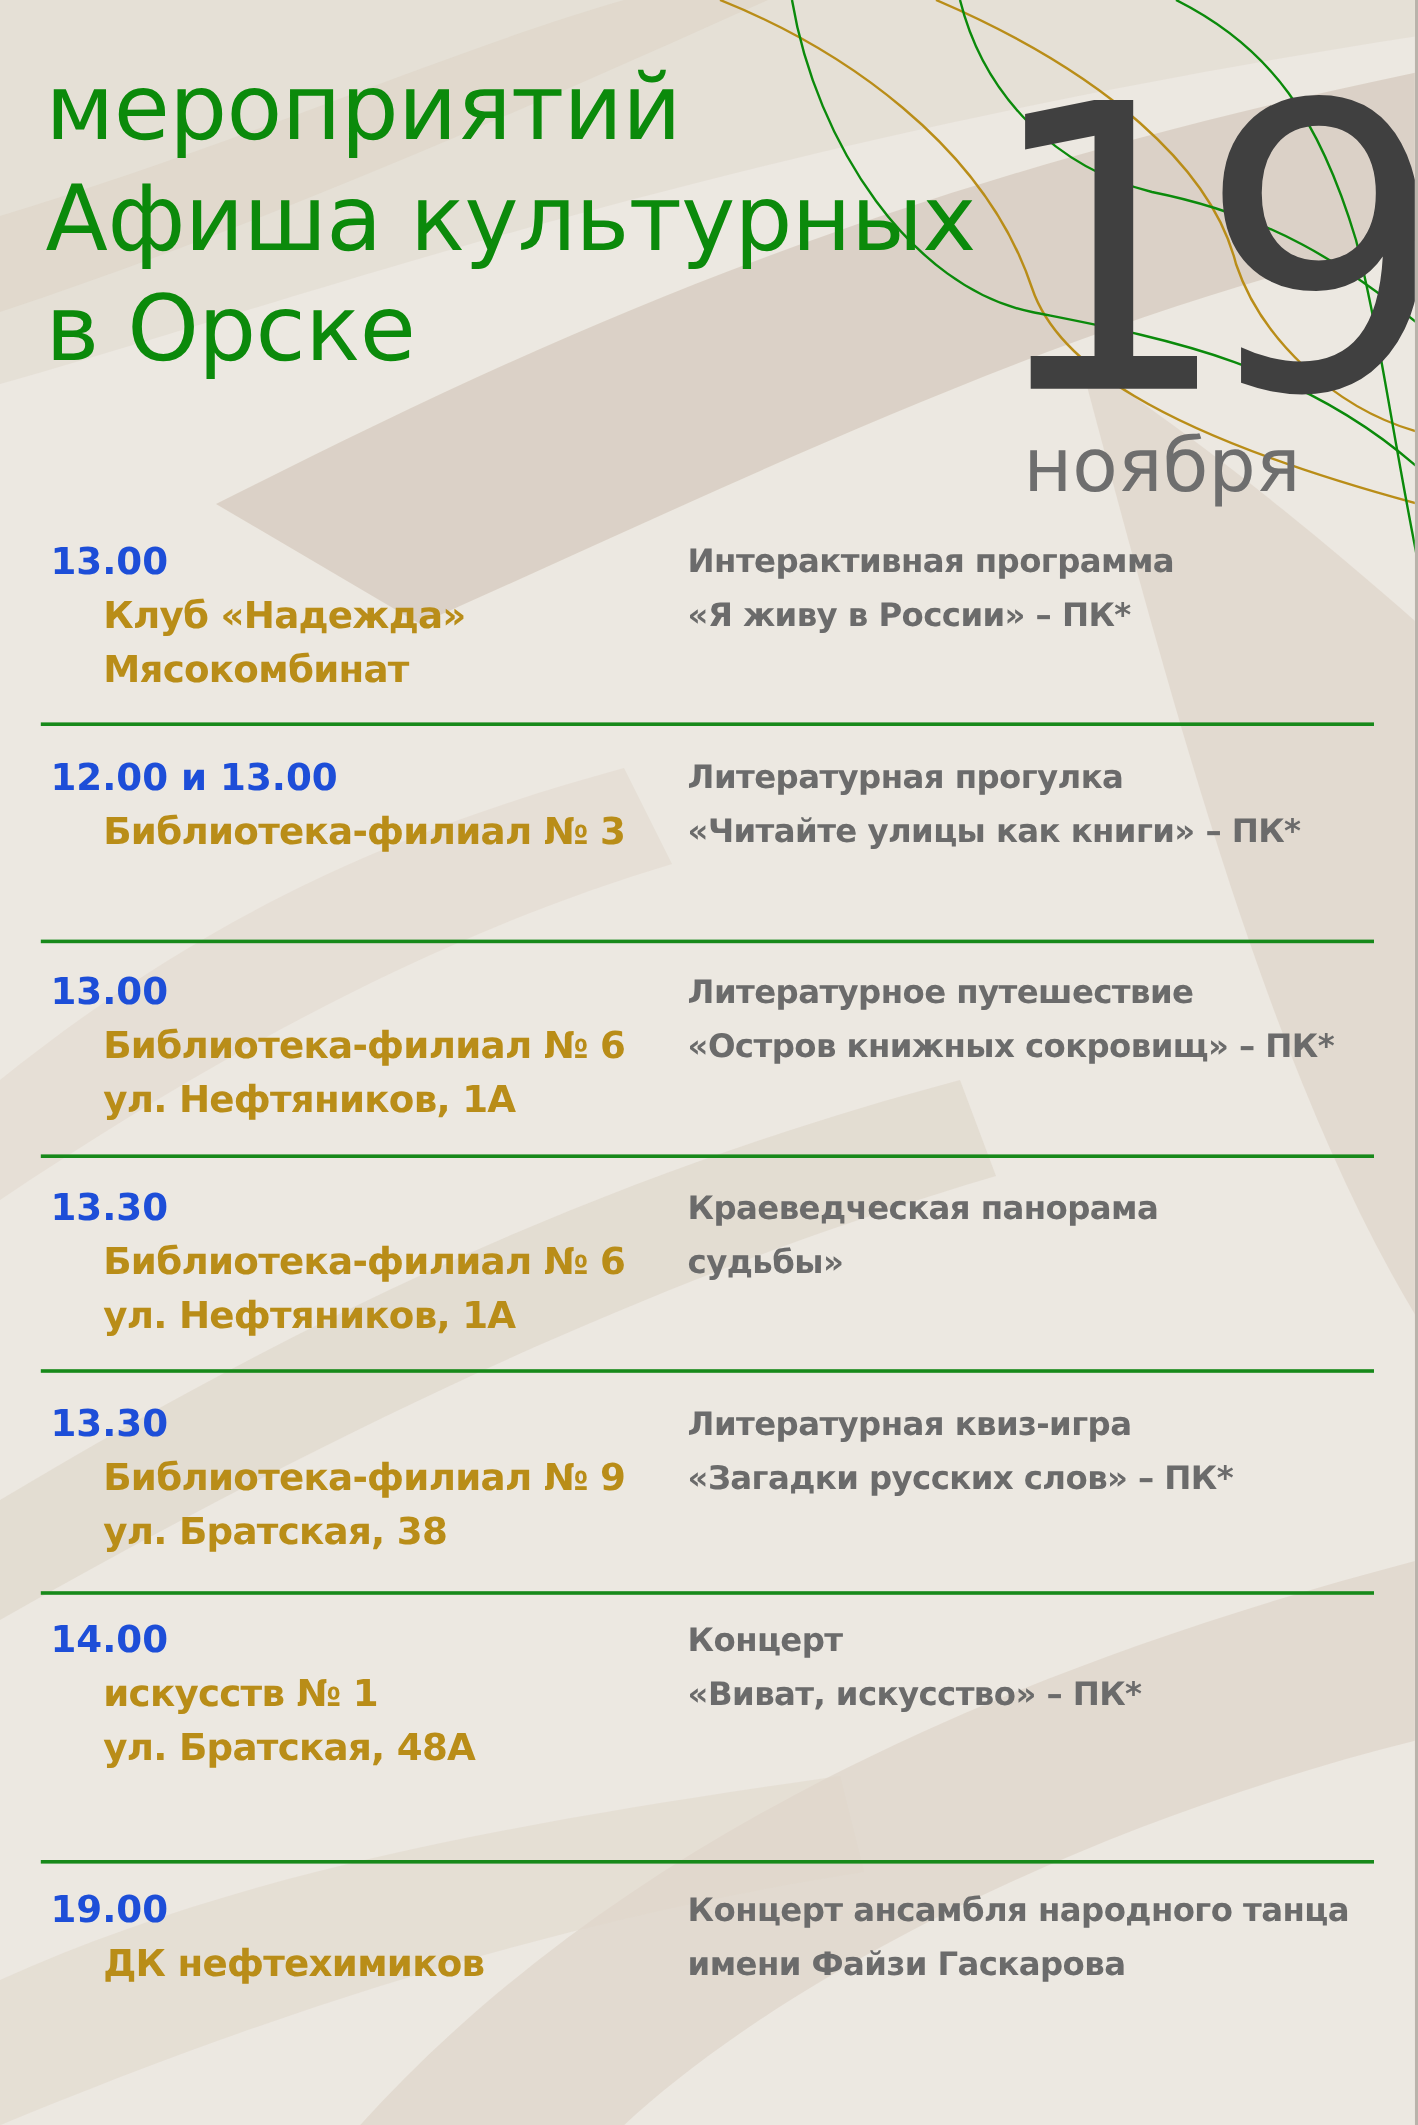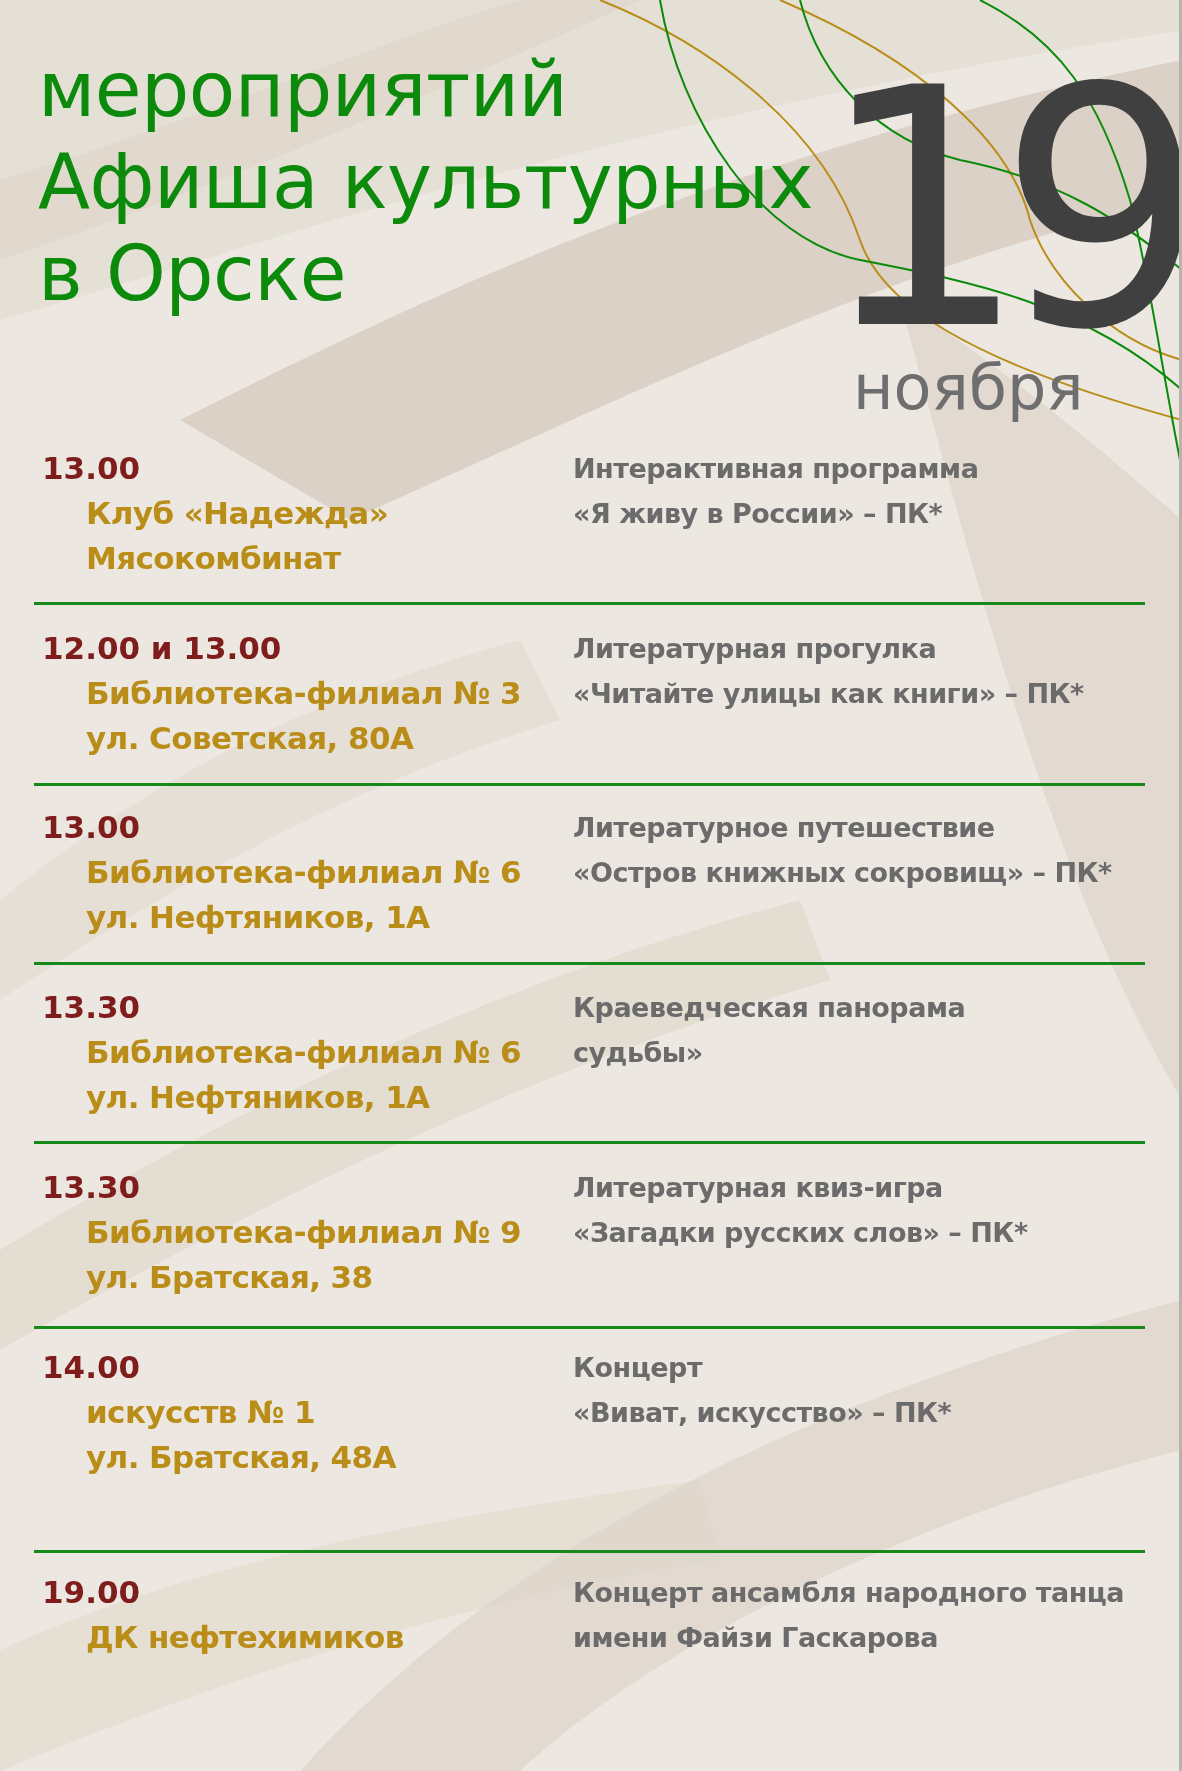--- a/index.html
+++ b/index.html
@@ -28,21 +28,21 @@
     font-family: "DejaVu Sans", sans-serif; font-size: 62px; line-height: 72px;
     color: #6e6e6e;
   }
   .curves { position: absolute; left: 0; top: 0; width: 1182px; height: 470px; pointer-events: none; }
   .events { position: absolute; left: 0; top: 0; width: 1182px; }
   .event { position: absolute; left: 40px; width: 1110px; }
   .left { position: absolute; left: 2px; top: 0; width: 470px; }
   .right { position: absolute; left: 533px; top: 0; width: 620px; }
   .time {
     font-family: "DejaVu Sans", sans-serif; font-weight: bold; font-size: 31px;
-    line-height: 45px; color: #7f1d1d; white-space: nowrap;
+    line-height: 45px; color: #1d4ed8; white-space: nowrap;
   }
   .venue, .addr {
     font-family: "DejaVu Sans", sans-serif; font-weight: bold; font-size: 31px;
     line-height: 45px; color: #b98d18; white-space: nowrap; letter-spacing: -0.6px; margin-left: 44px;
   }
   .etype, .ename {
     font-family: "DejaVu Sans", sans-serif; font-weight: bold; font-size: 27px;
     line-height: 45px; color: #6b6b6b; letter-spacing: -0.5px;
   }
   .sep { position: absolute; left: 34px; width: 1111px; height: 3px; background: #17891a; }
@@ -106,21 +106,20 @@
         <div class="etype">Интерактивная программа</div>
         <div class="ename">«Я живу в России» – ПК*</div>
       </div>
     </div>
     <div class="sep" style="top:602px;"></div>
 
     <div class="event" style="top:626px;">
       <div class="left">
         <div class="time">12.00 и 13.00</div>
         <div class="venue">Библиотека-филиал № 3</div>
-        <div class="addr">ул. Советская, 80А</div>
       </div>
       <div class="right">
         <div class="etype">Литературная прогулка</div>
         <div class="ename">«Читайте улицы как книги» – ПК*</div>
       </div>
     </div>
     <div class="sep" style="top:783px;"></div>
 
     <div class="event" style="top:805px;">
       <div class="left">

